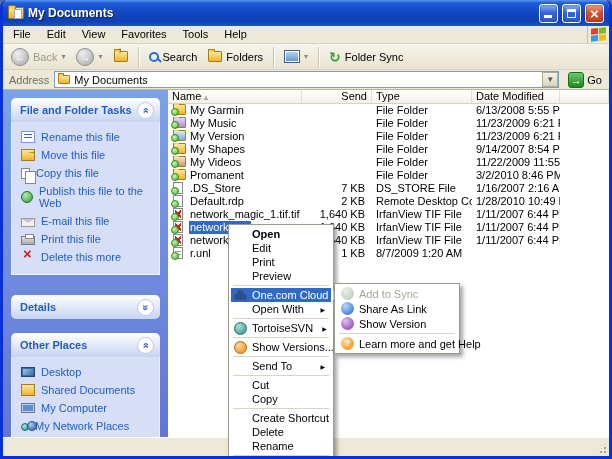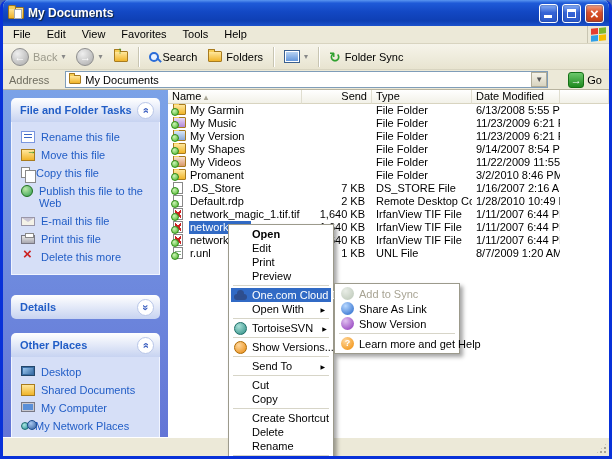--- a/index.html
+++ b/index.html
@@ -51,21 +51,21 @@
   .up-arrow::after{content:"↑";position:absolute;left:3px;top:-7px;color:#1F8A1F;font-weight:bold;font-size:10px}
   .mag{width:10px;height:10px;border:2px solid #2A6CD8;border-radius:50%;position:relative;flex:none;background:#EAF2FF}
   .mag::after{content:"";position:absolute;width:6px;height:2px;background:#2A6CD8;right:-5px;bottom:-1px;transform:rotate(45deg)}
   .views-icn{width:16px;height:13px;flex:none;border:1px solid #3A5F8F;
     background:linear-gradient(#BFD8F5,#5A8FD8);box-shadow:inset 0 0 0 1px #fff}
   .sync-icn{color:#2FA12F;font-weight:bold;font-size:14px;line-height:14px;flex:none}
   .sync-icn::before{content:"↻"}
 
   
   .addressbar{height:20px;flex:none;display:flex;align-items:center;background:#ECE9D8;
-    border-bottom:1px solid #B8B4A0;padding:1px 3px;gap:16px;font-size:11px}
+    border-bottom:1px solid #B8B4A0;padding:1px 3px;gap:5px;font-size:11px}
   .addr-label{color:#6F6D60;padding-left:3px}
   .addr-box{flex:1;height:17px;background:#fff;border:1px solid #7F9DB9;display:flex;align-items:center;
     padding-left:3px;gap:4px}
   .addr-fold{width:12px;height:9px}
   .addr-fold::before{width:4px}
   .addr-text{flex:1;color:#000}
   .addr-drop{width:16px;height:15px;background:linear-gradient(#F4F2E8,#D8D4C0);border:1px solid #B0AC98;
     display:flex;align-items:center;justify-content:center;font-size:8px;color:#555}
   .go-btn{display:flex;align-items:center;gap:3px;padding:0 4px}
   .go-icn{width:16px;height:16px;border-radius:3px;border:1px solid #157015;color:#fff;flex:none;
@@ -78,21 +78,21 @@
   .panel{margin:0 8px 14px}
   .p-head{height:24px;display:flex;align-items:center;justify-content:space-between;padding:0 6px 0 9px;
     border-radius:5px 5px 0 0;background:linear-gradient(180deg,#FFFFFF,#C7D3F1);cursor:pointer}
   .p-title{color:#215DC6;font-weight:bold;font-size:11px}
   .chev{width:17px;height:17px;border-radius:50%;background:#fff;border:1px solid #B8C6E8;color:#3B5FC0;
     display:flex;align-items:center;justify-content:center;flex:none}
   .chev::before{content:"»";font-weight:bold;font-size:11px;transform:rotate(-90deg);line-height:11px}
   .chev.down::before{transform:rotate(90deg)}
   .p-body{background:#D6DFF7;border:1px solid #F0F4FF;border-top:none;padding:9px 4px 11px 9px;
     display:flex;flex-direction:column;gap:6px}
-  .task{display:flex;align-items:flex-start;gap:6px;color:#215DC6;font-size:11px;cursor:pointer;line-height:12px}
+  .task{display:flex;align-items:center;gap:6px;color:#215DC6;font-size:11px;cursor:pointer;line-height:12px}
   .t-icn{width:14px;height:12px;position:relative;flex:none}
 
   
   .rename-icon{background:#fff;border:1px solid #7A96DF}
   .rename-icon::before{content:"";position:absolute;inset:2px;background:repeating-linear-gradient(#3B66C4 0 1px,transparent 1px 3px)}
   .move-icon{background:linear-gradient(#FFE79C,#F0B429);border:1px solid #A87B1E}
   .move-icon::after{content:"→";position:absolute;right:-2px;top:-5px;color:#1F8A1F;font-size:9px;font-weight:bold}
   .copy-icon{background:#fff;border:1px solid #888;width:9px;height:11px}
   .copy-icon::before{content:"";position:absolute;left:3px;top:2px;width:9px;height:11px;background:#fff;border:1px solid #888}
   .publish-web-icon{border-radius:50%;width:12px;height:12px;border:1px solid #1E6E1E;
@@ -448,21 +448,20 @@
             <div class="cell">IrfanView TIF File</div>
             <div class="cell">1/11/2007 6:44 PM</div>
             <div class="cell"></div>
           </div>
           <div class="grid row">
             <div class="cell name">
               <span class="icn badge unl-file-icon"></span>
               <span class="nm">r.unl</span>
             </div>
             <div class="cell r">1 KB</div>
-            <div class="cell">UNL File</div>
             <div class="cell">8/7/2009 1:20 AM</div>
             <div class="cell"></div>
           </div>
         </div>
     </div>
   </div>
 
   <div class="status">
     <span class="grip"></span>
   </div>

